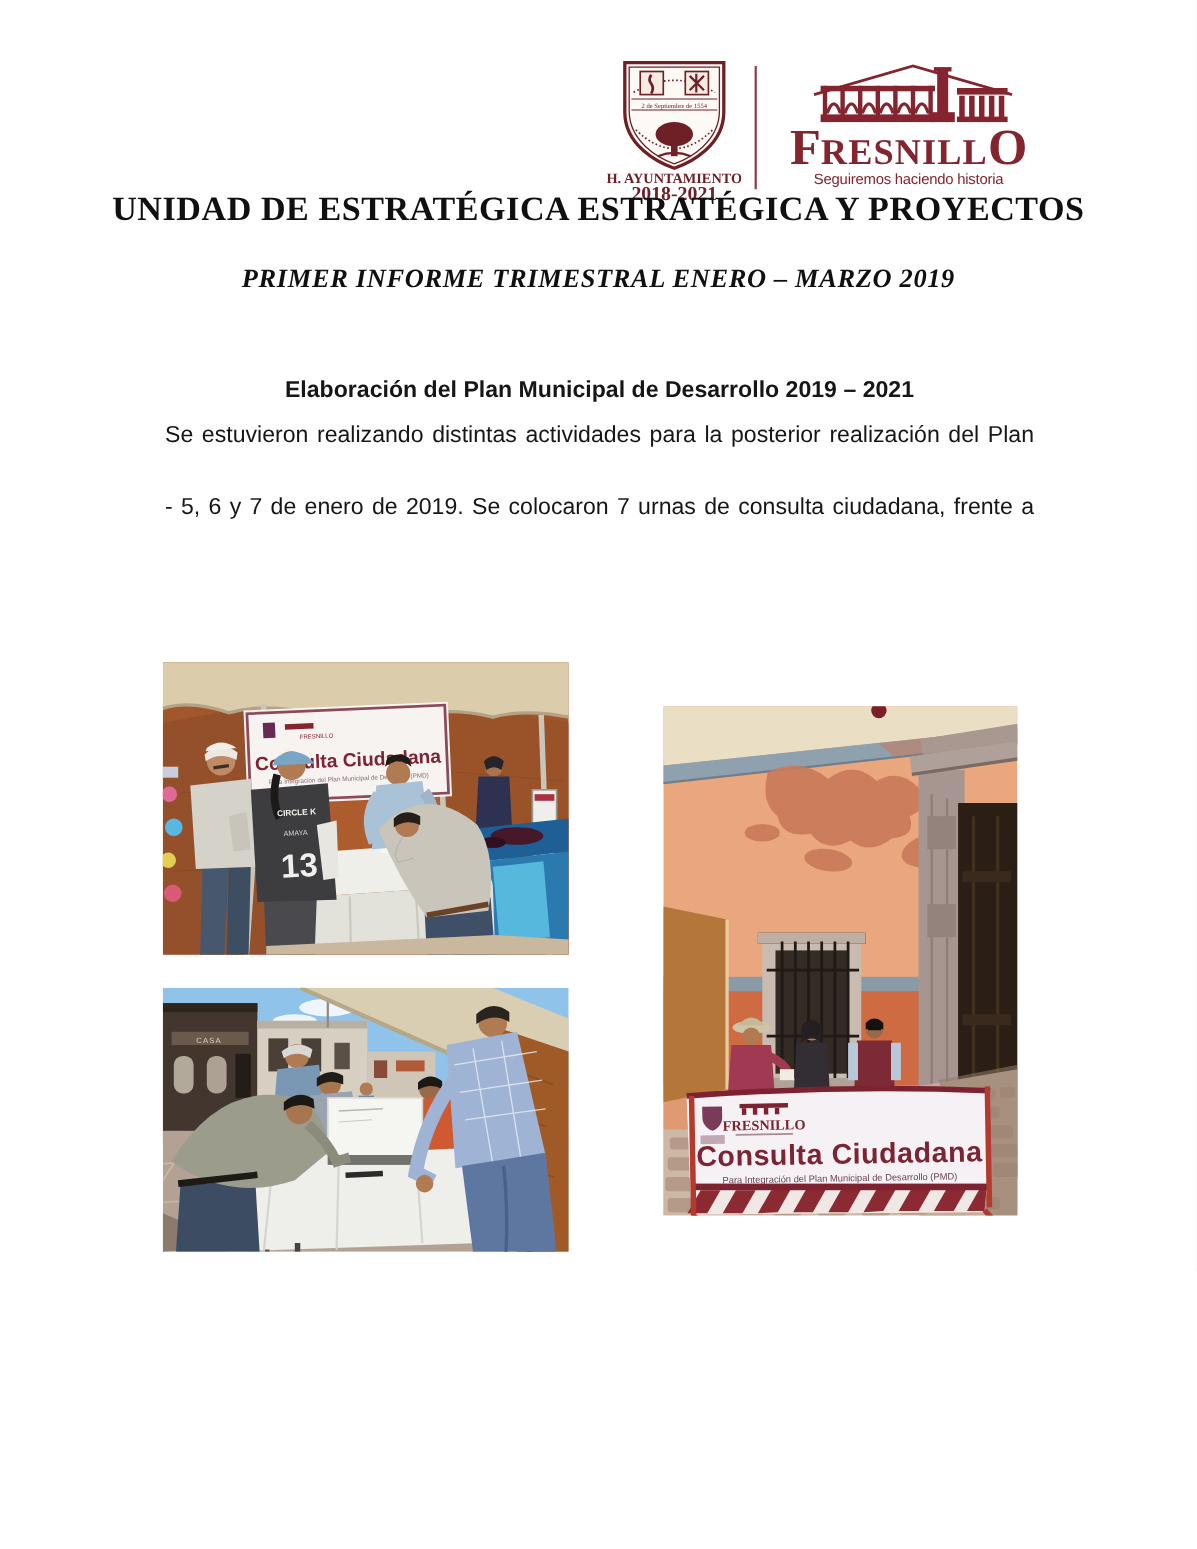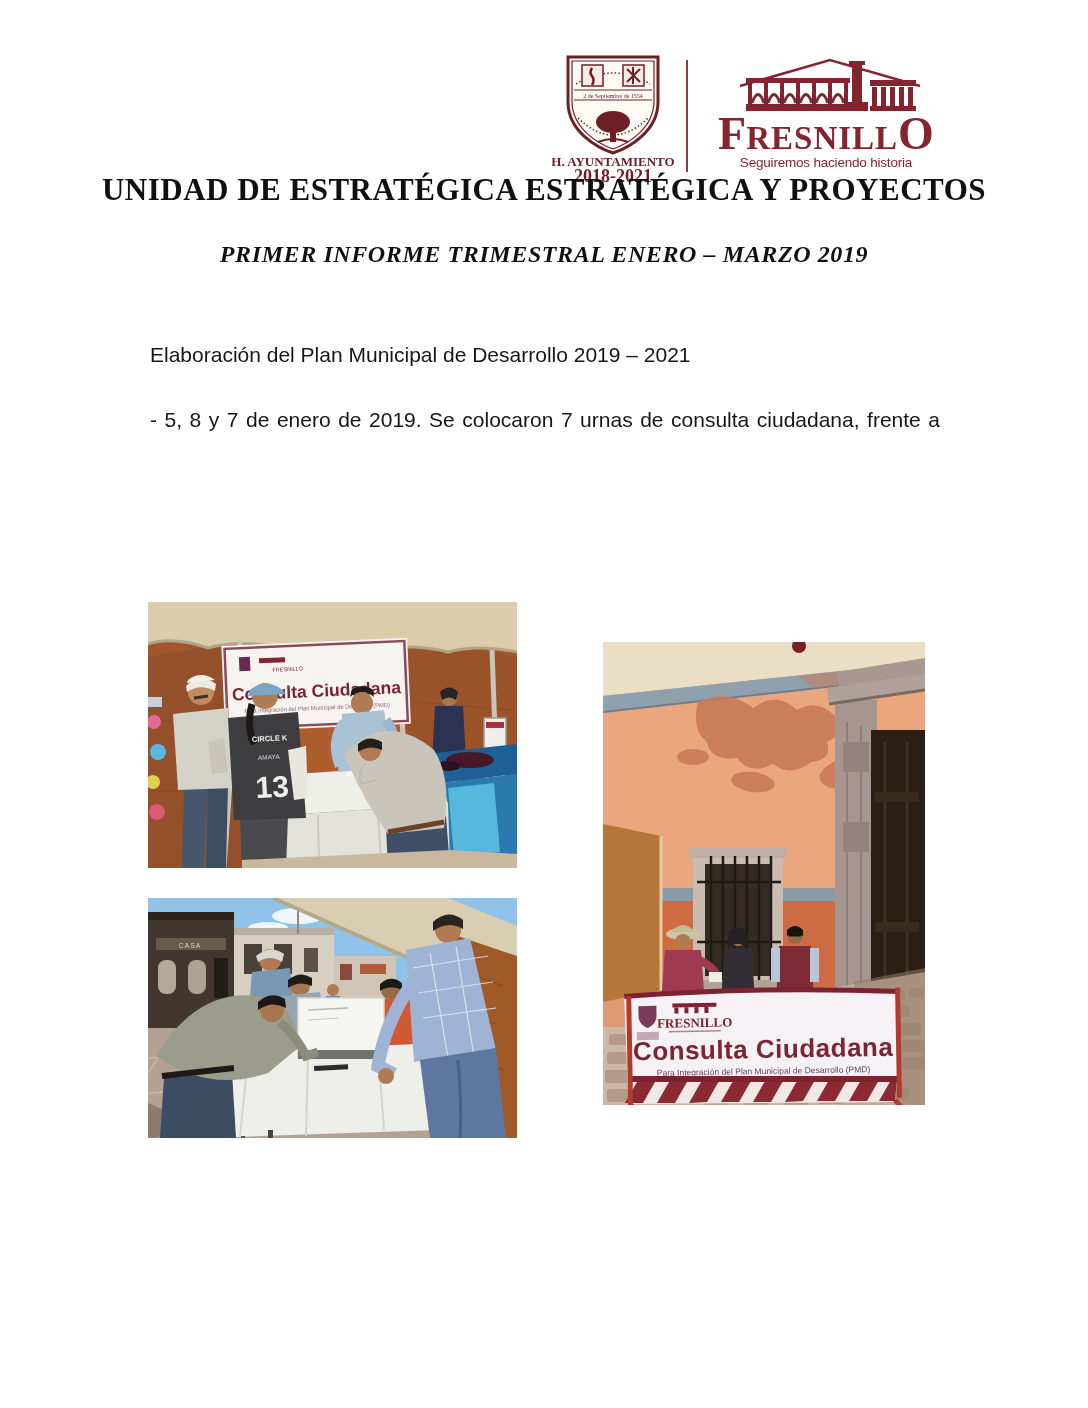--- a/index.html
+++ b/index.html
@@ -18,21 +18,21 @@
     font-family:"Liberation Serif",serif;font-weight:bold;font-size:31px;
     letter-spacing:.5px;color:#101010;white-space:nowrap;
   }
   .doc-subtitle{
     position:absolute;left:0;top:241px;width:100%;text-align:center;
     font-family:"Liberation Serif",serif;font-weight:bold;font-style:italic;
     font-size:24px;letter-spacing:.6px;color:#101010;white-space:nowrap;
   }
   
   .body-text{position:absolute;left:150px;top:334px;width:790px;font-size:21px;line-height:41px;color:#161616;}
-  .body-text .heading{font-weight:normal;}
+  .body-text .heading{font-weight:bold;text-align:center;}
   .line-just{text-align:justify;text-align-last:justify;}
   .line-left{text-align:left;}
   .para-gap{height:24px;}
   
   .photo{position:absolute;display:block;}
   .photo-tent{left:148px;top:602px;}
   .photo-street{left:148px;top:898px;}
   .photo-banner{left:603px;top:642px;}
   svg text{font-family:"Liberation Sans",sans-serif;}
   svg .serif{font-family:"Liberation Serif",serif;}
@@ -92,22 +92,23 @@
     </g>
     <text x="114" y="93" text-anchor="middle" class="serif" fill="#84242f" font-weight="bold"><tspan font-size="46">F</tspan><tspan font-size="33" letter-spacing="1">RESNILL</tspan><tspan font-size="46">O</tspan></text>
     <text x="114" y="111" text-anchor="middle" font-size="13.5" letter-spacing="-0.2" fill="#84242f">Seguiremos haciendo historia</text>
   </svg>
 
   <div class="doc-title">UNIDAD DE ESTRATÉGICA ESTRATÉGICA Y PROYECTOS</div>
   <div class="doc-subtitle">PRIMER INFORME TRIMESTRAL ENERO – MARZO 2019</div>
 
   <div class="body-text">
     <div class="heading line-left">Elaboración del Plan Municipal de Desarrollo 2019 – 2021</div>
+    <div class="line-just">Se estuvieron realizando distintas actividades para la posterior realización del Plan</div>
     <div class="para-gap"></div>
-    <div class="line-just">- 5, 8 y 7 de enero de 2019. Se colocaron 7 urnas de consulta ciudadana, frente a</div>
+    <div class="line-just">- 5, 6 y 7 de enero de 2019. Se colocaron 7 urnas de consulta ciudadana, frente a</div>
   </div>
 
   <svg class="photo photo-tent" width="369" height="266" viewBox="0 0 369 266">
     <rect width="369" height="266" fill="#a2562c"></rect>
     <g>
       <polygon points="0,55 85,40 100,266 0,266" fill="#94502a"></polygon>
       <polygon points="85,40 175,30 185,266 100,266" fill="#ad5c2e"></polygon>
       <polygon points="175,30 255,35 262,266 185,266" fill="#b05e30"></polygon>
       <polygon points="255,35 369,55 369,266 262,266" fill="#9a5228"></polygon>
       <g stroke="#7a3f1e" stroke-width="1" opacity="0.35">

